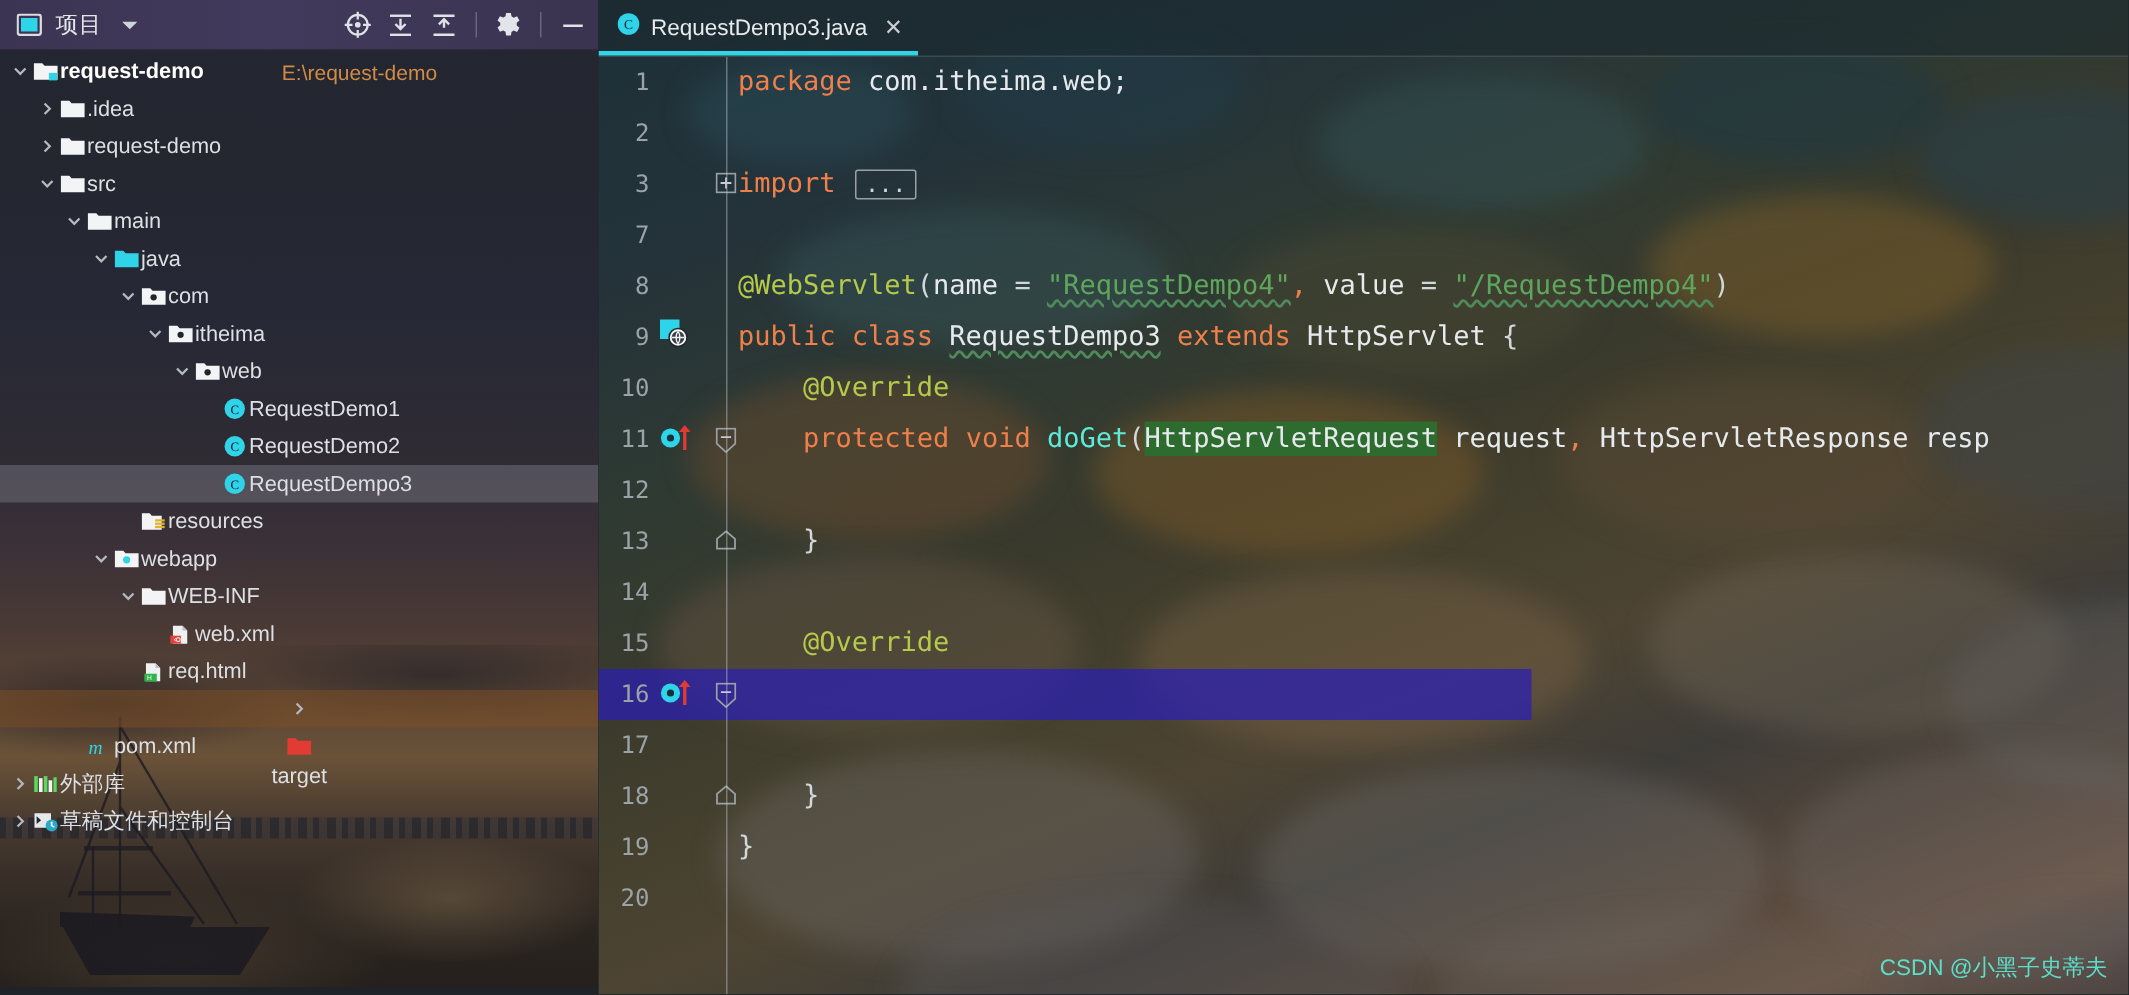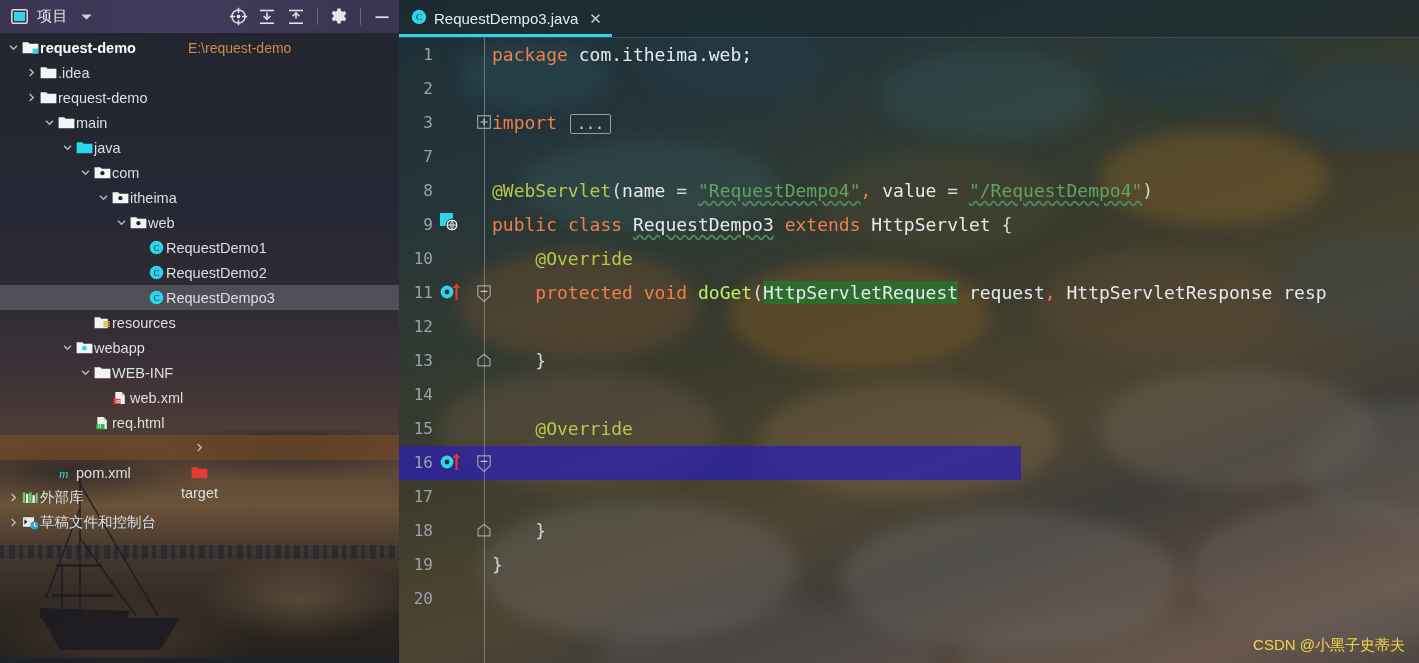--- a/index.html
+++ b/index.html
@@ -145,42 +145,42 @@
   .rowhl {
     position:absolute; left:0; height:34px;
     background:#2a1fb4; opacity:.72; z-index:-1;
   }
 
   
   .kw   { color:#ef7f4b; }      
   .idn  { color:#e6eaed; }      
   .str  { color:#5ea65e; }      
   .ann  { color:#b5c94a; }      
-  .mth  { color:#bef264; }      
+  .mth  { color:#5eead4; }      
   .pnc  { color:#d2d7da; }      
   .cma  { color:#ef7f4b; }      
   .sel-tok {
     background:#2d6b2f; padding:1px 0;
   }
   .wavy {
     text-decoration: underline wavy #4e8a5a;
     text-underline-offset:3px;
   }
   .fold-box {
     border:1px solid #9aa1a6; border-radius:2px;
     padding:0 6px; margin-left:2px; color:#cfd4d8; font-size:15px;
   }
   .caret {
     display:inline-block; width:0; border-left:1.6px solid #e9edf0;
     height:22px; vertical-align:-4px; margin:0 -1px;
   }
 
   #watermark {
     position:absolute; right:14px; bottom:8px; z-index:9;
-    color:#fde047; font-size:15px; opacity:.92; white-space:nowrap;
+    color:#5eead4; font-size:15px; opacity:.92; white-space:nowrap;
   }
 </style>
 </head>
 <body>
 
 <div id="app">
 
   <div id="sidebar">
     <div id="sidebar-bg"></div>
     <svg id="ship" viewBox="0 0 230 190">
@@ -290,20 +290,34 @@
             </svg>
           </span>
           <span class="ico">
             <svg width="17" height="15" viewBox="0 0 17 15">
               <path d="M0.6 2.2h5.6l1.5 1.6h8.7v9.4H0.6z" fill="#f2f4f6"></path>
             </svg>
           </span>
           <span class="lbl">request-demo</span>
         </div>
         <div class="row">
+          <span style="width:24px;flex:none"></span>
+          <span class="arrow">
+            <svg width="11" height="11" viewBox="0 0 11 11">
+              <path d="M2 3.7 L5.5 7.2 L9 3.7" stroke="#b4bac0" stroke-width="1.5" fill="none"></path>
+            </svg>
+          </span>
+          <span class="ico">
+            <svg width="17" height="15" viewBox="0 0 17 15">
+              <path d="M0.6 2.2h5.6l1.5 1.6h8.7v9.4H0.6z" fill="#f2f4f6"></path>
+            </svg>
+          </span>
+          <span class="lbl">src</span>
+        </div>
+        <div class="row">
           <span style="width:42px;flex:none"></span>
           <span class="arrow">
             <svg width="11" height="11" viewBox="0 0 11 11">
               <path d="M2 3.7 L5.5 7.2 L9 3.7" stroke="#b4bac0" stroke-width="1.5" fill="none"></path>
             </svg>
           </span>
           <span class="ico">
             <svg width="17" height="15" viewBox="0 0 17 15">
               <path d="M0.6 2.2h5.6l1.5 1.6h8.7v9.4H0.6z" fill="#f2f4f6"></path>
             </svg>

